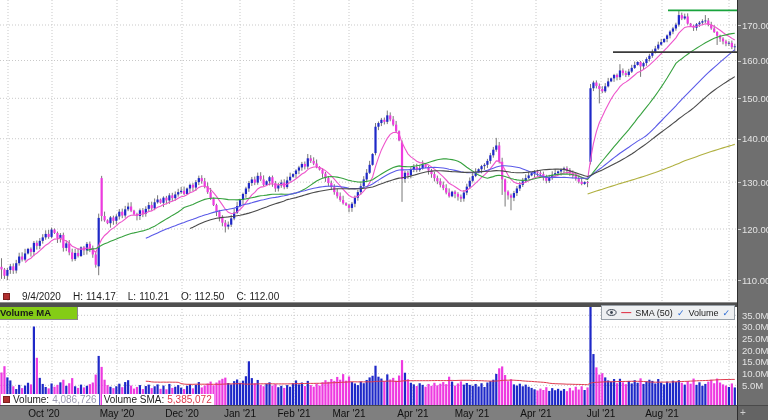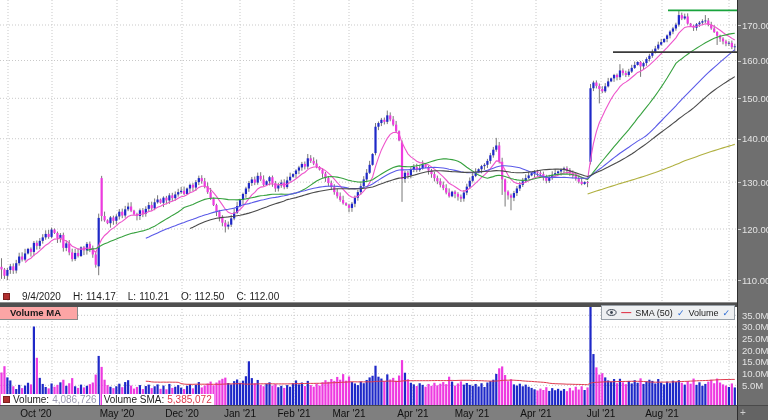--- a/index.html
+++ b/index.html
@@ -8,23 +8,23 @@
   #chart-svg{position:absolute;left:0;top:0;}
   
   #ohlc-readout{position:absolute;left:3px;top:290px;height:12px;display:flex;align-items:center;
       gap:12px;font-size:10px;color:#1c1c1c;white-space:nowrap;}
   .marker-sq{display:inline-block;width:5px;height:5px;background:#b03030;border:1px solid #7d1f1f;}
   .ohlc-pair{display:flex;gap:3px;}
   
   #pane-separator{position:absolute;left:0;top:302px;width:768px;height:5px;background:#4f4f4f;
       border-top:1px solid #8d8d8d;box-sizing:border-box;}
   
-  #volume-tab{position:absolute;left:0;top:307px;width:78px;height:13px;background:#fca5a5;
+  #volume-tab{position:absolute;left:0;top:307px;width:78px;height:13px;background:#84cc16;
       border-right:1px solid #8a8a8a;border-bottom:1px solid #8a8a8a;box-sizing:border-box;
-      font-size:9.5px;font-weight:bold;color:#1a1a1a;line-height:12px;padding-left:10px;}
+      font-size:9.5px;font-weight:bold;color:#1a1a1a;line-height:12px;padding-left:0;}
   
   #indicator-legend{position:absolute;right:33px;top:305px;height:13px;background:#eef0f2;
       border:1px solid #98a0a8;display:flex;align-items:center;gap:4px;padding:0 4px;
       font-size:9px;color:#222;white-space:nowrap;}
   .legend-dash{color:#e03a4e;font-weight:bold;font-size:10px;line-height:9px;}
   .legend-check{color:#2b6bd4;font-size:9px;}
   
   #volume-readout{position:absolute;left:1px;top:394px;height:11px;display:flex;gap:3px;
       font-size:10px;white-space:nowrap;}
   .vol-box{background:#ffffff;display:flex;align-items:center;gap:3px;padding:0 2px;height:11px;}
@@ -914,21 +914,21 @@
       <span class="axis-tick" style="top: 280px;"></span>
       <span class="axis-lbl" style="top: 309.81px;">35.0M</span>
       <span class="axis-lbl" style="top: 321.48px;">30.0M</span>
       <span class="axis-lbl" style="top: 333.15px;">25.0M</span>
       <span class="axis-lbl" style="top: 344.82px;">20.0M</span>
       <span class="axis-lbl" style="top: 356.49px;">15.0M</span>
       <span class="axis-lbl" style="top: 368.16px;">10.0M</span>
       <span class="axis-lbl" style="top: 379.83px;">5.0M</span>
     </div>
   <div id="month-strip">
-      <span class="month-lbl" style="left: 36px;">Oct '20</span>
+      <span class="month-lbl" style="left: 44px;">Oct '20</span>
       <span class="month-lbl" style="left: 117px;">May '20</span>
       <span class="month-lbl" style="left: 182px;">Dec '20</span>
       <span class="month-lbl" style="left: 240px;">Jan '21</span>
       <span class="month-lbl" style="left: 294px;">Feb '21</span>
       <span class="month-lbl" style="left: 349px;">Mar '21</span>
       <span class="month-lbl" style="left: 413px;">Apr '21</span>
       <span class="month-lbl" style="left: 472px;">May '21</span>
       <span class="month-lbl" style="left: 536px;">Apr '21</span>
       <span class="month-lbl" style="left: 601px;">Jul '21</span>
       <span class="month-lbl" style="left: 662px; text-align: center;">Aug '21</span>

